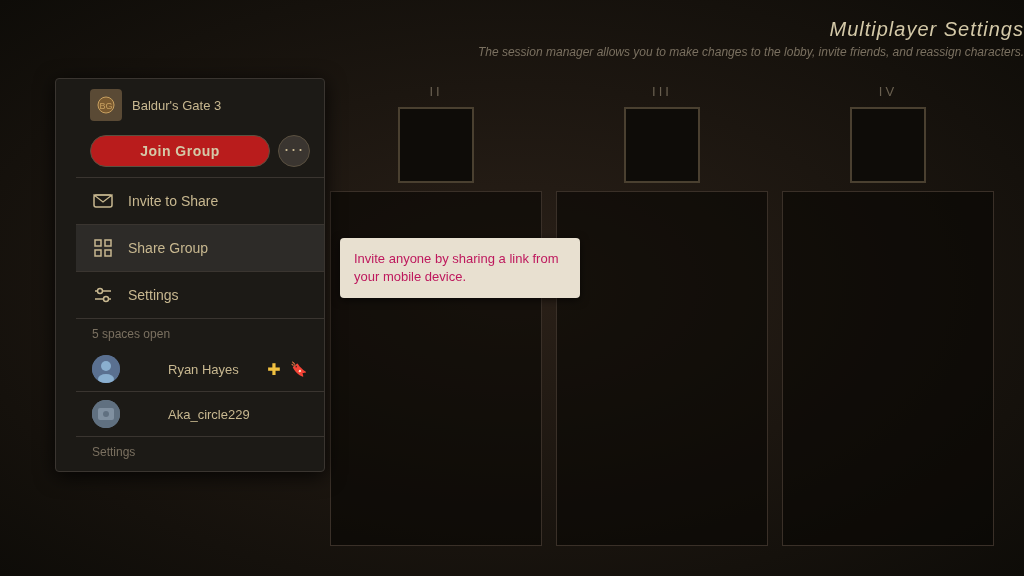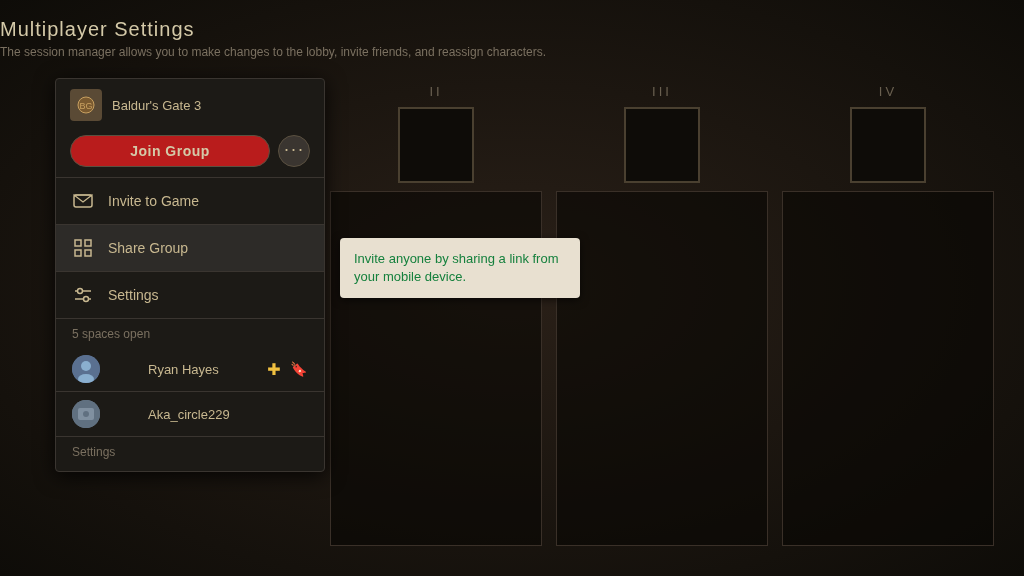--- a/index.html
+++ b/index.html
@@ -18,21 +18,22 @@
       position: absolute;
       inset: 0;
       background: radial-gradient(ellipse at center, #2a2018 0%, #0e0c08 100%);
     }
 
     
     .title-area {
       position: absolute;
       top: 18px;
       left: 0; right: 0;
-      text-align: left;
+      text-align: right;
+      font-style: italic;
     }
 
     .main-title {
       color: #d4c9a8;
       font-size: 20px;
       font-weight: 400;
       letter-spacing: 1px;
     }
 
     .sub-title {
@@ -46,20 +47,21 @@
       position: absolute;
       top: 78px;
       left: 55px;
       width: 270px;
       background: #1c1a16;
       border: 1px solid #3a3530;
       border-radius: 4px;
       padding-bottom: 0;
       z-index: 10;
       box-shadow: 0 4px 20px rgba(0,0,0,0.8);
+      padding-left: 20px;
     }
 
     
     .dropdown-header {
       display: flex;
       align-items: center;
       gap: 10px;
       padding: 10px 14px 8px;
     }
 
@@ -221,21 +223,21 @@
     
     .tooltip {
       position: absolute;
       top: 238px;
       left: 340px;
       background: #e8e0d0;
       border-radius: 4px;
       padding: 12px 14px;
       max-width: 240px;
       font-size: 13px;
-      color: #15803d;
+      color: #be185d;
       box-shadow: 0 2px 8px rgba(0,0,0,0.6);
       z-index: 20;
       line-height: 1.4;
     }
 
     
     .slot-panel {
       position: absolute;
       top: 78px;
       left: 330px;
@@ -324,21 +326,21 @@
 
   <div class="divider"></div>
 
   <div class="menu-item">
     <div class="menu-icon">
       <svg width="20" height="18" viewBox="0 0 20 18">
         <rect x="1" y="3" width="18" height="12" rx="2" fill="none" stroke="#c8b890" stroke-width="1.5"></rect>
         <polygon points="1,3 10,10 19,3" fill="none" stroke="#c8b890" stroke-width="1.2"></polygon>
       </svg>
     </div>
-    <span>Invite to Game</span>
+    <span>Invite to Share</span>
   </div>
 
   <div class="divider"></div>
 
   <div class="menu-item active">
     <div class="menu-icon">
       <svg width="20" height="20" viewBox="0 0 20 20">
         <rect x="2" y="2" width="6" height="6" fill="none" stroke="#c8b890" stroke-width="1.5"></rect>
         <rect x="12" y="2" width="6" height="6" fill="none" stroke="#c8b890" stroke-width="1.5"></rect>
         <rect x="2" y="12" width="6" height="6" fill="none" stroke="#c8b890" stroke-width="1.5"></rect>

